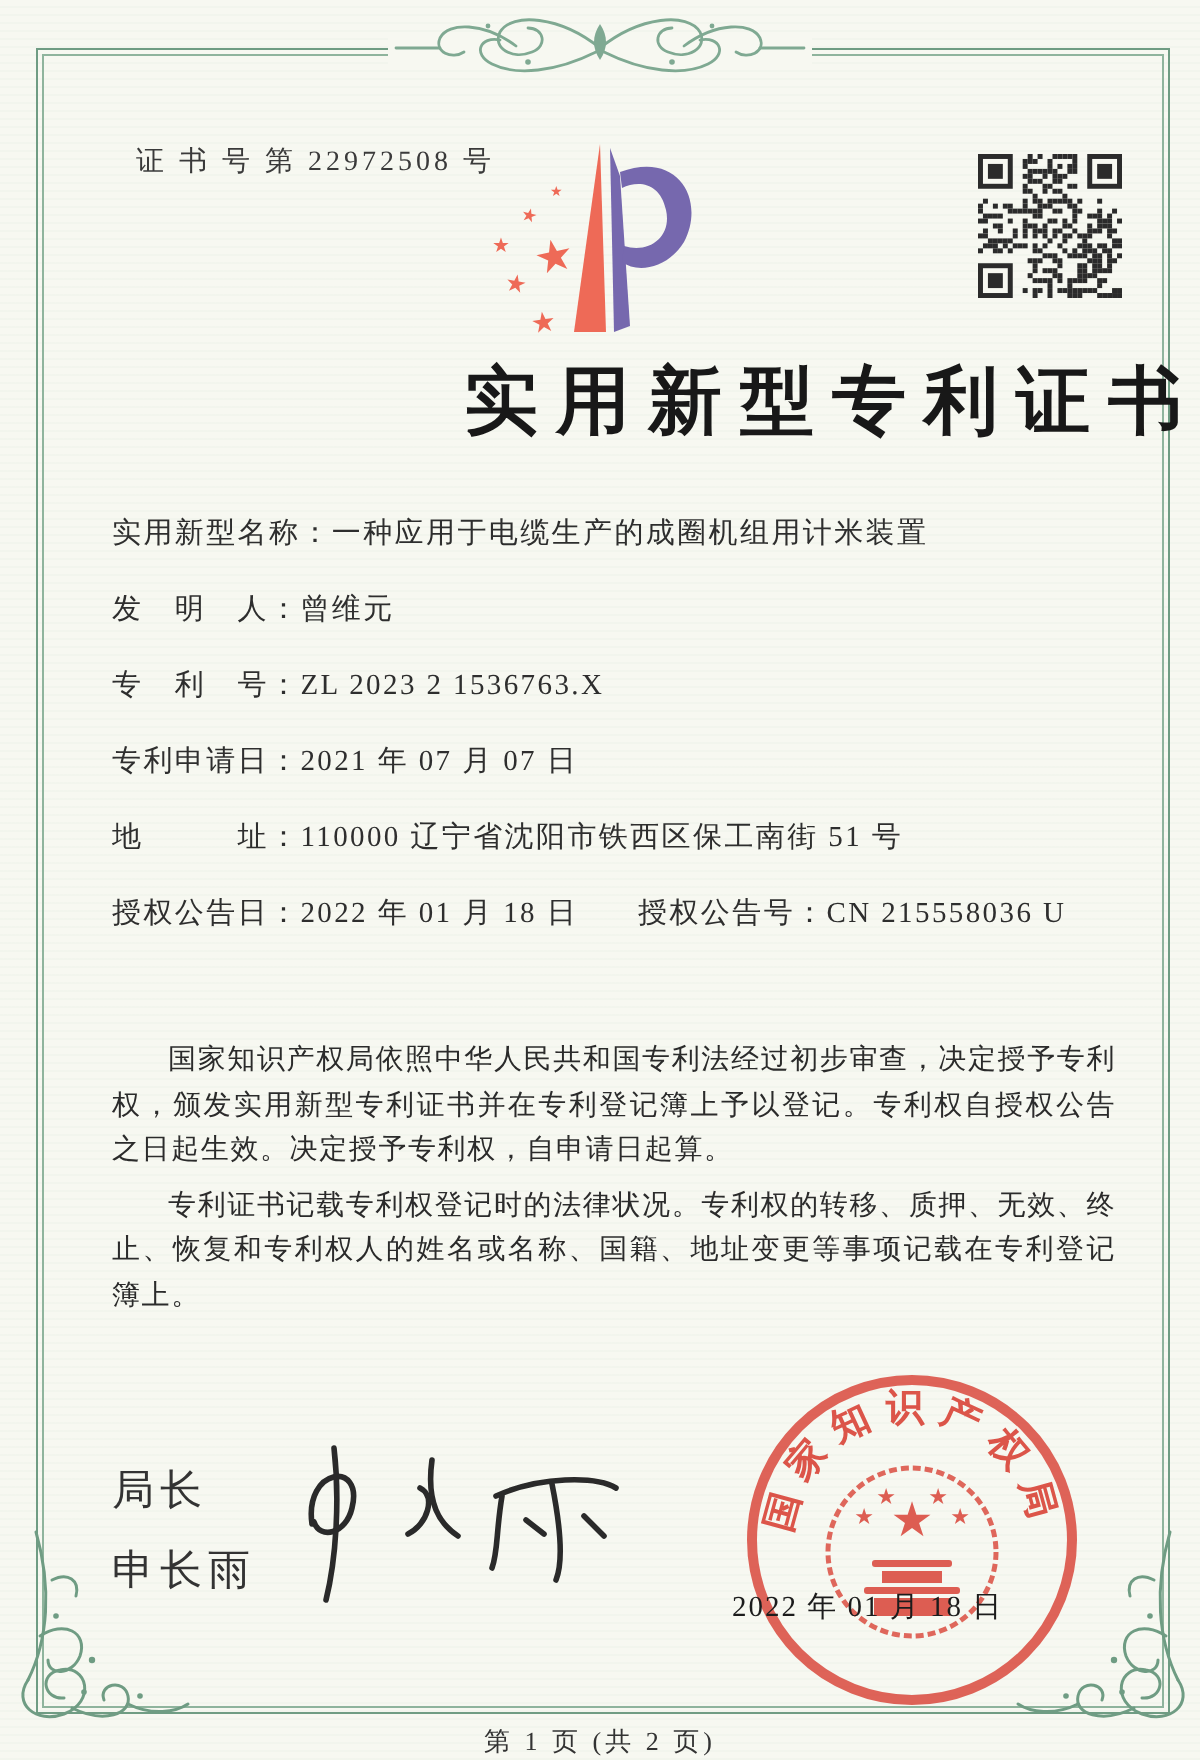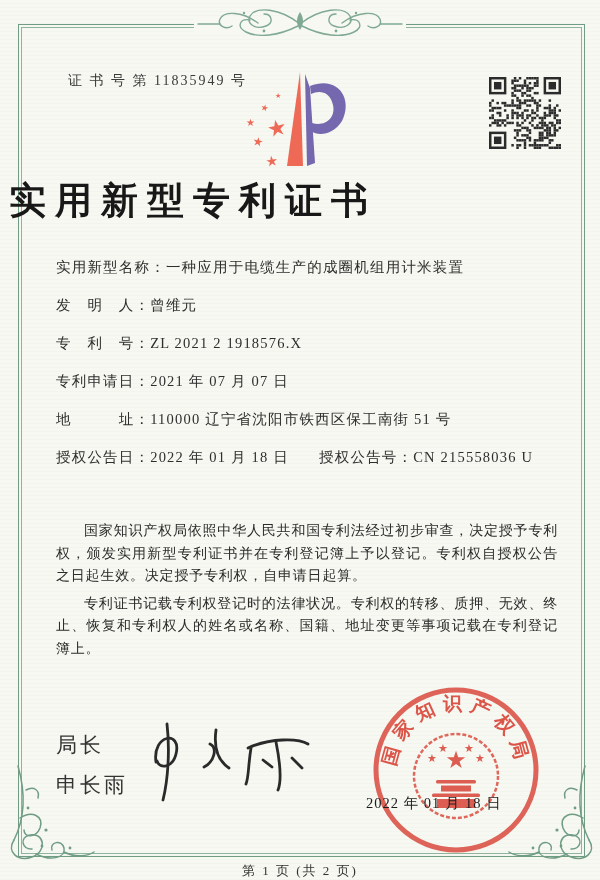--- a/index.html
+++ b/index.html
@@ -22,22 +22,22 @@
   .top-flourish{top:1px;left:50%;transform:translateX(-50%);}
   .corner-bl{left:4px;top:760px;}
   .corner-br{right:1px;top:760px;transform:scaleX(-1);}
   .cert-no{
     position:absolute;left:68px;top:72px;
     font-size:14px;letter-spacing:2px;color:#3a3a3a;
   }
   .logo{position:absolute;left:241px;top:66px;}
   .qr{position:absolute;left:489px;top:77px;}
   .title{
-    position:absolute;top:176px;left:0;right:0;
-    text-align:left;
+    position:absolute;top:176px;left:16px;right:0;
+    text-align:right;
     font-size:37px;font-weight:700;letter-spacing:9px;
     padding-left:9px;color:#181818;
   }
   .fields{position:absolute;left:56px;top:256px;right:38px;font-size:14.5px;}
   .row{margin-bottom:16px;line-height:22px;letter-spacing:1.2px;white-space:nowrap;}
   .lbl{display:inline-block;min-width:84px;}
   .lbl.second{min-width:0;margin-left:30px;}
   .paras{
     position:absolute;left:56px;top:520px;right:42px;
     font-size:14px;line-height:22.5px;text-align:justify;letter-spacing:0.8px;color:#2b2b2b;
@@ -111,21 +111,21 @@
       <path d="M22,30 C30,26 36,30 34,38"></path>
     </g>
     <g fill="#6f9c83">
       <circle cx="42" cy="70" r="1.6"></circle>
         <circle cx="24" cy="48" r="1.4"></circle>
         <circle cx="38" cy="86" r="1.4"></circle>
         <circle cx="66" cy="88" r="1.4"></circle>
     </g>
   </svg>
 
-  <div class="cert-no">证 书 号 第 11835949 号</div>
+  <div class="cert-no">证 书 号 第 22972508 号</div>
 
   <svg class="logo" width="120" height="110" viewBox="0 0 120 110">
     <path d="M59,6 L46,100 L62,100 Z" fill="#ee6a57"></path>
     <path d="M64,8 L66,100 L74,97 L69,22 Z" fill="#7668ae"></path>
     <path d="M69,20 C98,9 112,34 101,55 C93,68 78,71 70,65 L71,57 C84,61 95,52 92,39 C89,25 78,24 70,28 Z" fill="#7668ae"></path>
     <g fill="#ee6a57" font-family="'DejaVu Sans', sans-serif">
       <text x="26" y="70" font-size="22" transform="rotate(-12 34 62)">★</text>
       <text x="12" y="80" font-size="12" transform="rotate(10 18 74)">★</text>
       <text x="24" y="100" font-size="14" transform="rotate(-8 30 92)">★</text>
       <text x="5" y="60" font-size="10">★</text>
@@ -418,21 +418,21 @@
   <div class="title">实用新型专利证书</div>
 
   <div class="fields">
     <div class="row">
       <span class="lbl">实用新型名称：</span><span class="val">一种应用于电缆生产的成圈机组用计米装置</span>
     </div>
     <div class="row">
       <span class="lbl">发　明　人：</span><span class="val">曾维元</span>
     </div>
     <div class="row">
-      <span class="lbl">专　利　号：</span><span class="val">ZL 2021 2 1918576.X</span>
+      <span class="lbl">专　利　号：</span><span class="val">ZL 2023 2 1536763.X</span>
     </div>
     <div class="row">
       <span class="lbl">专利申请日：</span><span class="val">2021 年 07 月 07 日</span>
     </div>
     <div class="row">
       <span class="lbl">地　　　址：</span><span class="val">110000 辽宁省沈阳市铁西区保工南街 51 号</span>
     </div>
     <div class="row">
       <span class="lbl">授权公告日：</span><span class="val">2022 年 01 月 18 日</span><span class="lbl second">授权公告号：</span><span class="val">CN 215558036 U</span>
     </div>

